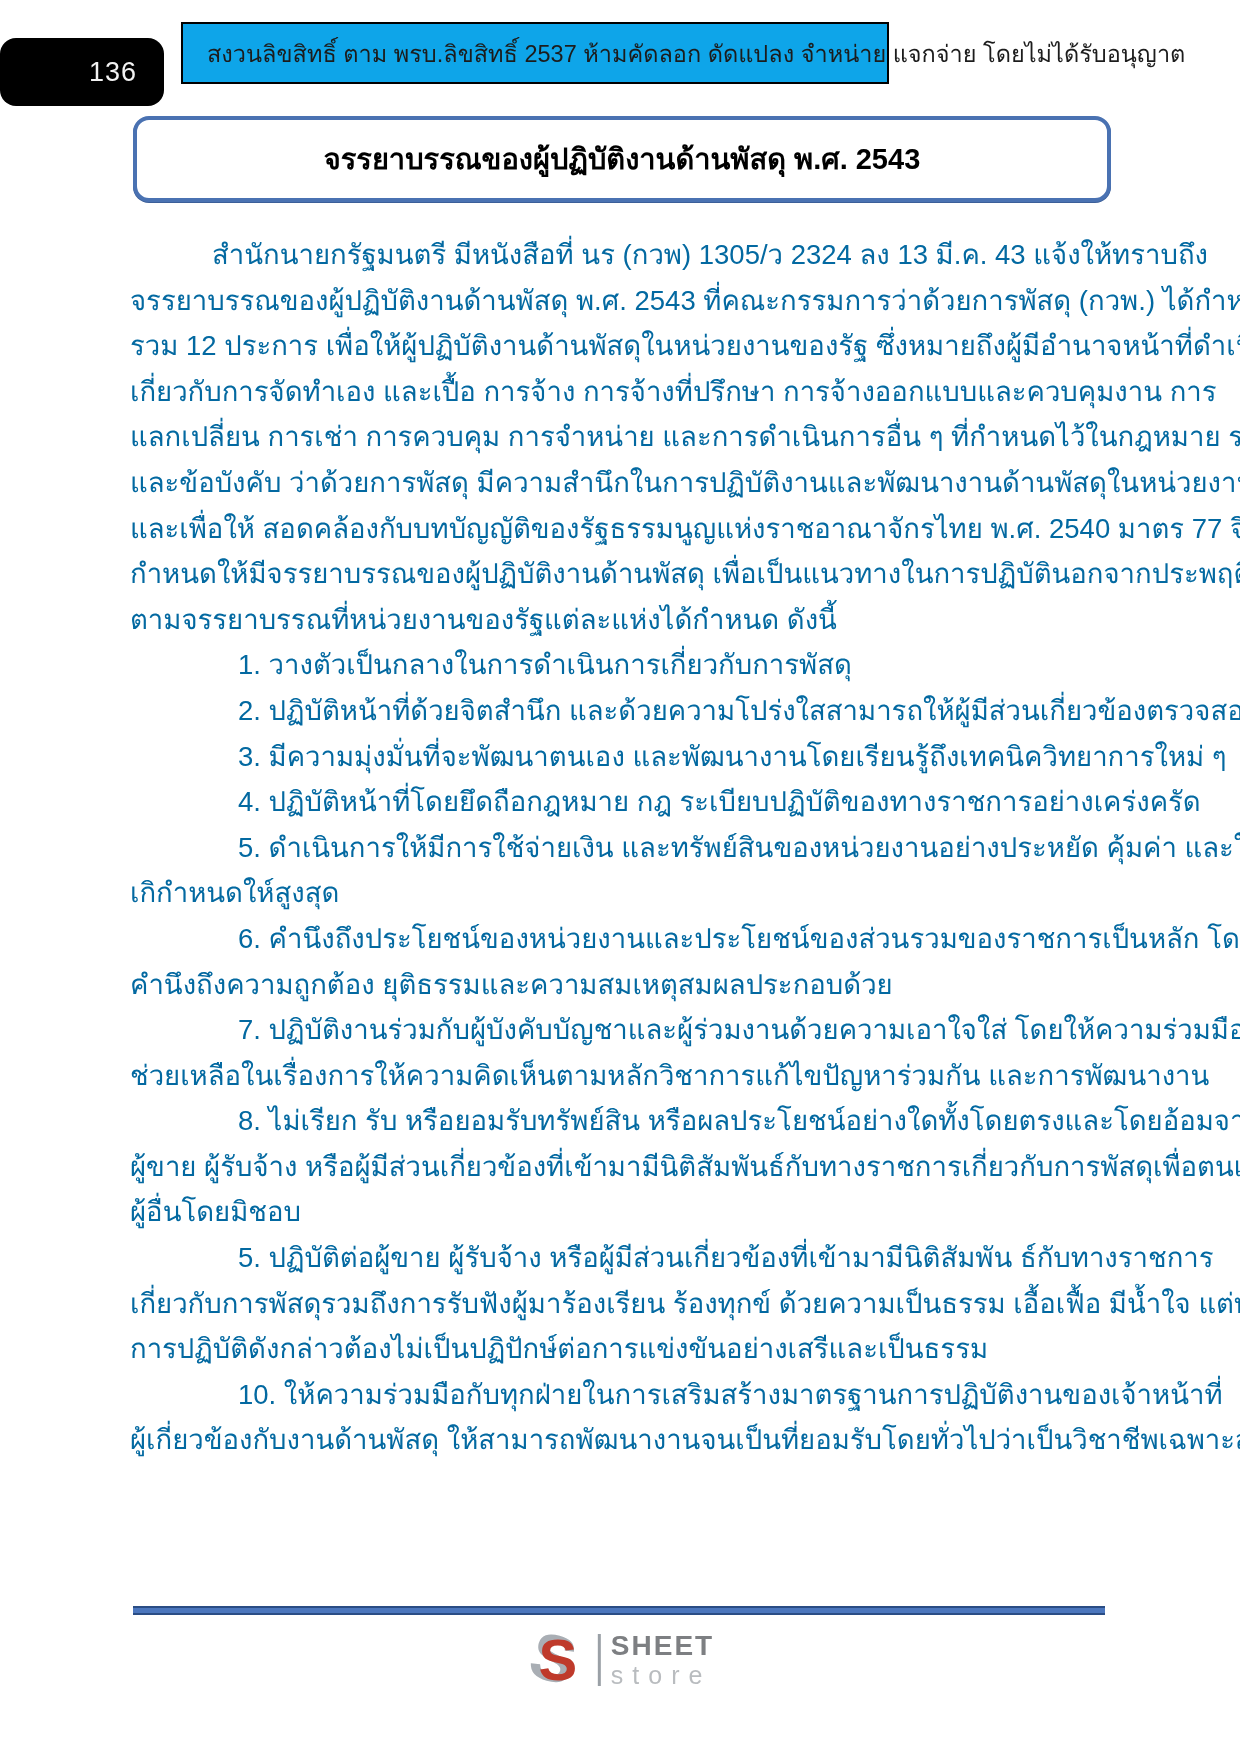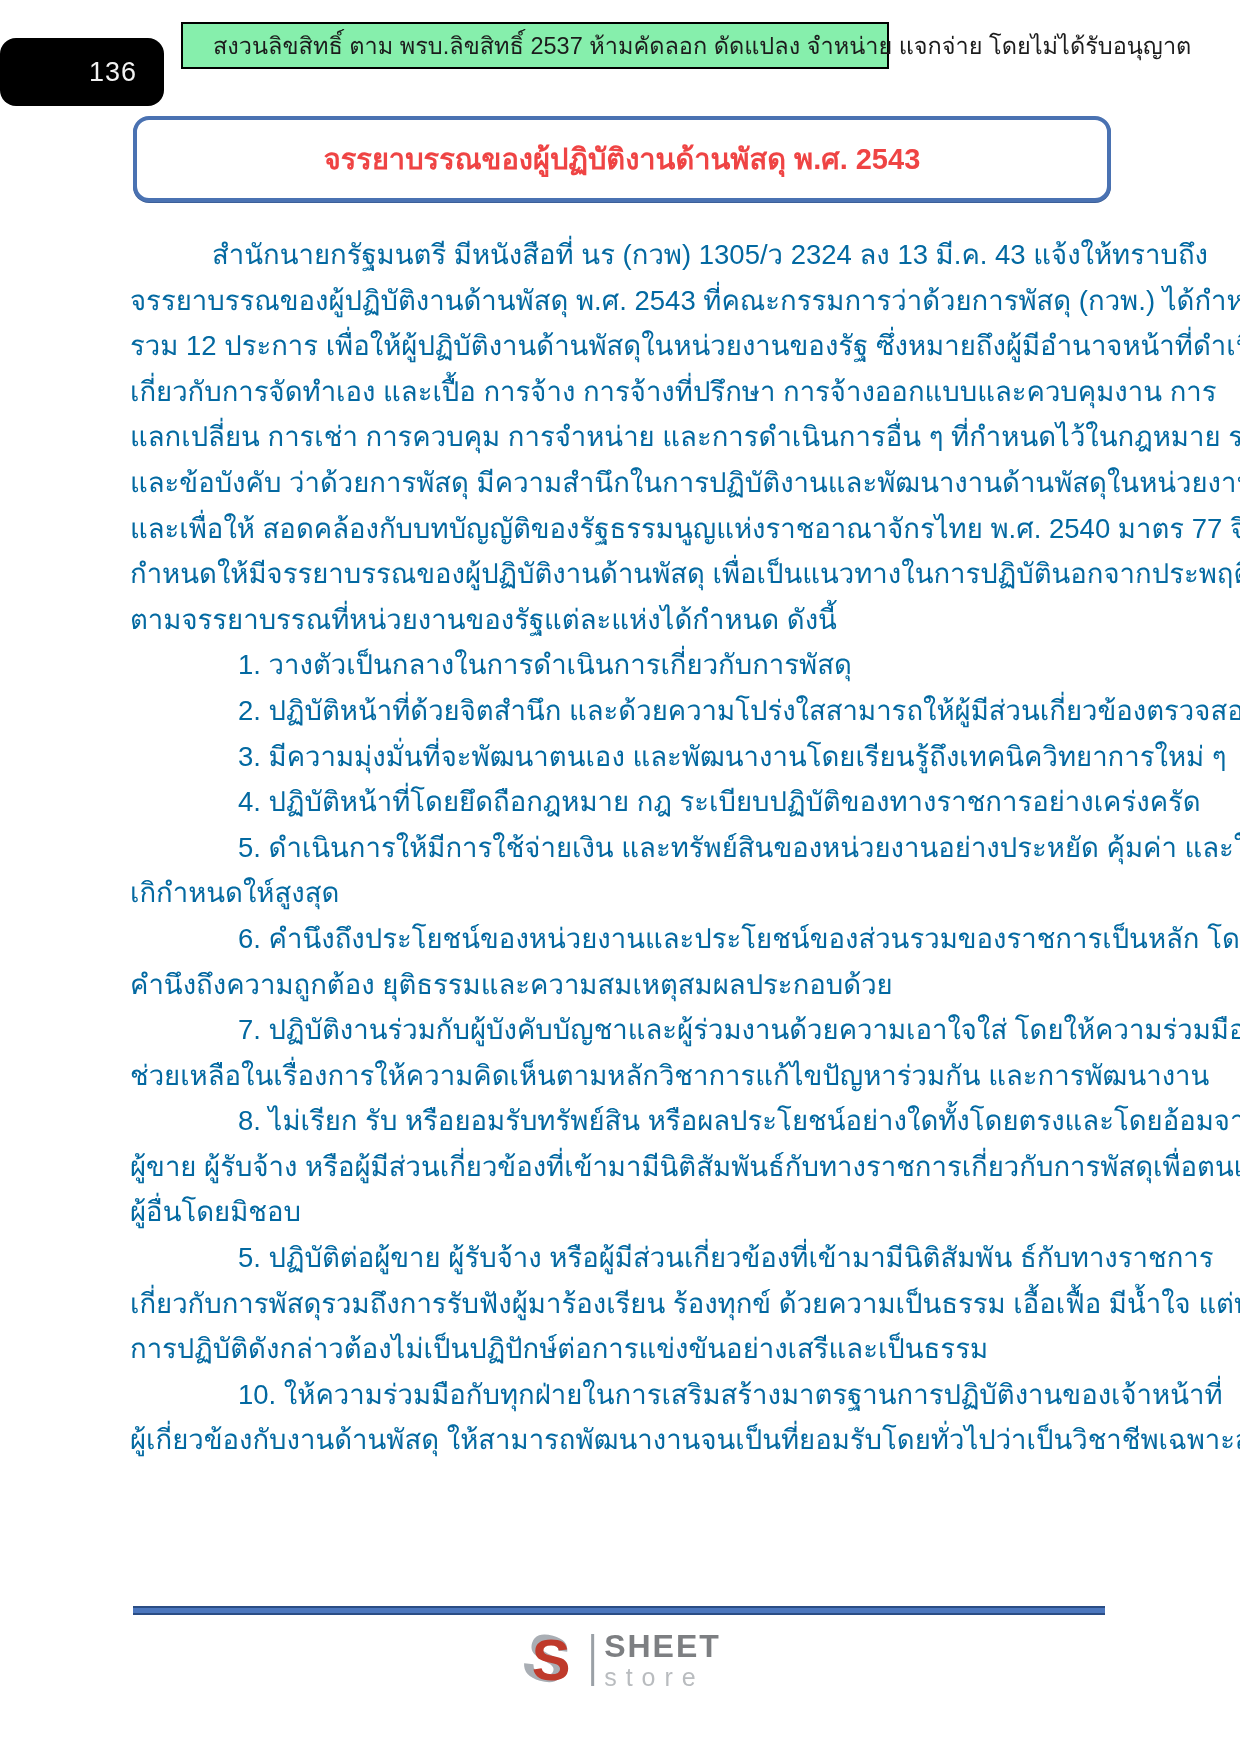--- a/index.html
+++ b/index.html
@@ -13,35 +13,35 @@
   }
   
   .pageno-box{
     position:absolute;left:0;top:38px;width:164px;height:68px;
     background:#000000;color:#f2f2f2;
     display:flex;align-items:center;justify-content:center;
     padding-left:62px;box-sizing:border-box;
     font-size:27px;letter-spacing:1px;border-radius:16px;
   }
   .copyright-box{
-    position:absolute;left:181px;top:22px;width:708px;height:47px;
-    border:2px solid #000000;background:#86efac;
+    position:absolute;left:181px;top:22px;width:708px;height:62px;
+    border:2px solid #000000;background:#0ea5e9;
     display:flex;align-items:center;
-    padding:0 30px;box-sizing:border-box;
+    padding:0 24px;box-sizing:border-box;
     font-size:23.5px;white-space:nowrap;
   }
   
   .title-box{
     position:absolute;left:133px;top:116px;width:978px;height:86px;
     border:4px solid #4a72b2;border-radius:16px;background:#ffffff;
     box-shadow:0 1px 0 #3c5f99;
     display:flex;align-items:center;justify-content:center;
     box-sizing:border-box;
   }
-  .title-text{font-size:29px;font-weight:bold;color:#ef4444;}
+  .title-text{font-size:29px;font-weight:bold;color:#000000;}
   
   .body-text{
     position:absolute;left:130px;top:232px;width:984px;
     font-size:27.5px;line-height:45.6px;color:#0369a1;
   }
   .ln{white-space:nowrap;}
   .ind-p{text-indent:82px;}
   .ind-i{text-indent:108px;}
   
   .footer-rule{
@@ -51,21 +51,21 @@
     box-sizing:border-box;
   }
   .logo{
     position:absolute;left:50%;top:1624px;transform:translateX(-50%);
     display:flex;align-items:center;gap:10px;
   }
   .logo-mark{width:62px;height:72px;}
   .logo-divider{width:3px;height:52px;background:#9aa0a6;}
   .logo-textcol{display:flex;flex-direction:column;line-height:1;}
   .logo-name{
-    font-size:32px;font-weight:bold;color:#7d7f82;letter-spacing:2px;
+    font-size:28px;font-weight:bold;color:#7d7f82;letter-spacing:2px;
   }
   .logo-sub{
     font-size:25px;color:#b9bcbf;letter-spacing:9px;margin-top:3px;
   }
 </style>
 </head>
 <body>
 
 <div class="page">
 

